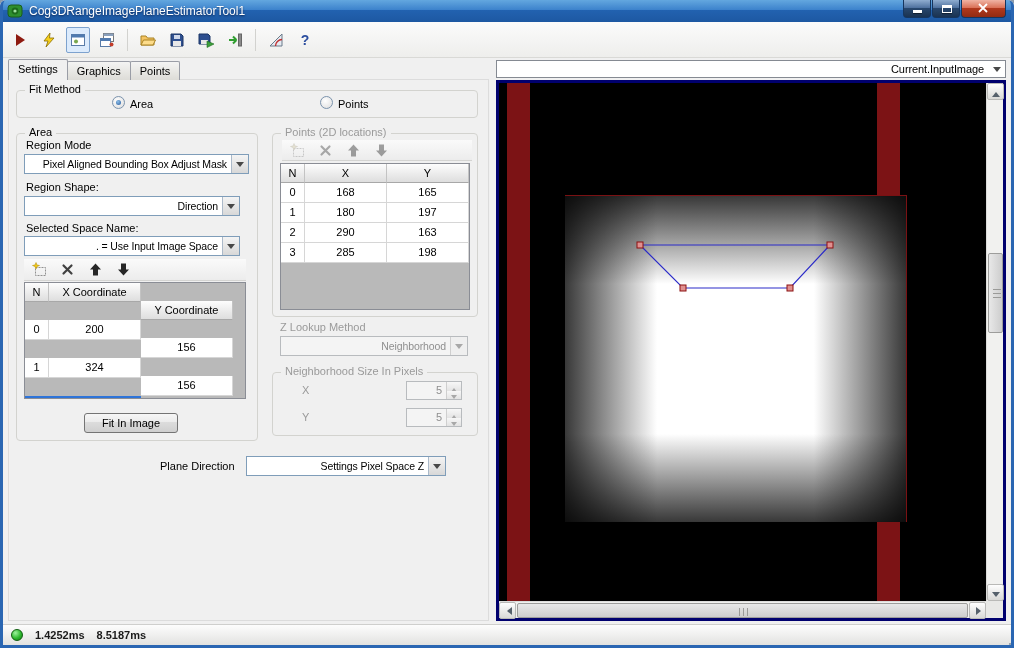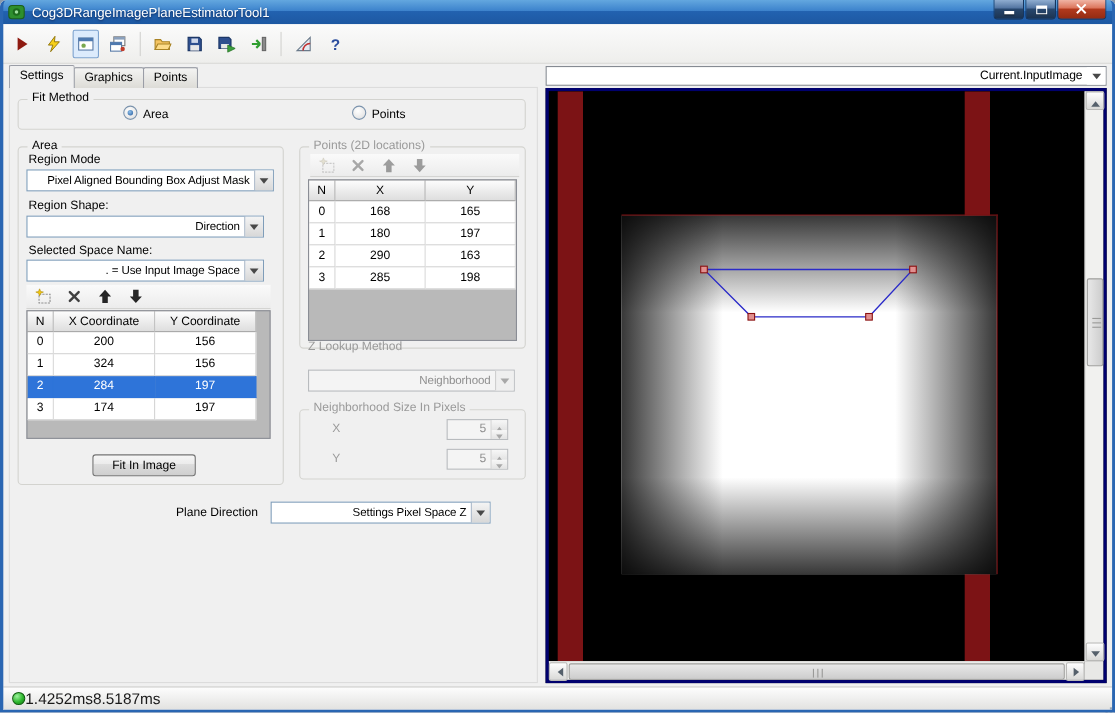--- a/index.html
+++ b/index.html
@@ -73,21 +73,21 @@
 
   
   .grid { position:absolute; background:#b9b9b9; border:1px solid #8a8d95; overflow:hidden; }
   .grid-header { display:flex; }
   .hcell { background:linear-gradient(#fdfdfd,#eaeaea 60%,#dedede); border-right:1px solid #c3c3c3;
            border-bottom:1px solid #a8a8a8; text-align:center; font-size:11px; height:19px; line-height:18px; }
   .grid-row { display:flex; }
   .gcell { border-right:1px solid #d6d6d6; border-bottom:1px solid #d6d6d6; height:20px; line-height:19px;
            text-align:center; font-size:11px; background:#fff; }
   .grid-row.selected .gcell { background:#2e74d9; color:#fff; border-color:#2e74d9; }
-  .c-n { width:24px; } .c-x { width:92px; } .c-y { width:92px; }
+  .c-n { width:24px; } .c-x { width:92px; } .c-y { width:92px;margin-top:18px; }
   .p-n { width:24px; } .p-x { width:82px; } .p-y { width:82px; }
 
   
   .spinner { position:absolute; width:56px; height:19px; border:1px solid #b8bbbe; background:#f4f4f4; display:flex; }
   .spin-value { flex:1; text-align:right; padding:2px 4px 0 0; color:#8f8f8f; font-size:11px; }
   .spin-btns { width:15px; display:flex; flex-direction:column; border-left:1px solid #cfcfcf; }
   .spin-up,.spin-down { flex:1; background:linear-gradient(#f7f7f7,#e3e3e3); position:relative; }
   .spin-up::after { content:""; position:absolute; left:4px; top:3px; border:3px solid transparent; border-bottom:4px solid #a8a8a8; }
   .spin-down::after { content:""; position:absolute; left:4px; top:4px; border:3px solid transparent; border-top:4px solid #a8a8a8; }
 
@@ -121,21 +121,21 @@
            box-shadow:0 -4px 0 #9a9a98, 0 4px 0 #9a9a98; }
   .scorner { position:absolute; right:0; bottom:0; width:17px; height:17px; background:#e8e8e6; }
 
   
   .statusbar { position:absolute; left:3px; bottom:3px; width:1008px; height:21px;
                background:linear-gradient(#fdfdfd,#e2e2e0); border-top:1px solid #cfcfcd;
                display:flex; align-items:center; }
   .statusdot { width:12px; height:12px; border-radius:50%; margin-left:8px;
                background:radial-gradient(circle at 35% 30%, #9df29d, #2eb82e 55%, #137713);
                border:1px solid #0e5e0e; }
-  .stime { font-size:14px; color:#1a1a1a; }
+  .stime { margin-left:12px; font-size:11px; color:#1a1a1a;font-weight:bold; }
   .grip { position:absolute; right:4px; bottom:4px; width:2px; height:2px; background:transparent;
           box-shadow:8px 0 0 #98a4b2, 4px 4px 0 #98a4b2, 8px 4px 0 #98a4b2, 0 8px 0 #98a4b2, 4px 8px 0 #98a4b2, 8px 8px 0 #98a4b2; }
 </style>
 </head>
 <body>
 
 <div class="window">
 
   <div class="titlebar">
     <svg width="16" height="16">
@@ -363,21 +363,21 @@
       <div class="gcell p-x">290</div>
       <div class="gcell p-y">163</div>
     </div>
     <div class="grid-row">
       <div class="gcell p-n">3</div>
       <div class="gcell p-x">285</div>
       <div class="gcell p-y">198</div>
     </div>
   </div>
 
-  <span class="lbl dim" style="left:280px;top:309px">Z Lookup Method</span>
+  <span class="lbl dim" style="left:280px;top:321px">Z Lookup Method</span>
   <div class="combo disabled" style="left:280px;top:336px;width:188px">
     <span class="txt">Neighborhood</span>
     <span class="arrow-btn"></span>
   </div>
 
   <div class="groupbox disabled" style="left:272px;top:372px;width:206px;height:64px">
     <span class="legend">Neighborhood Size In Pixels</span>
   </div>
   <span class="lbl dim" style="left:302px;top:384px">X</span>
   <div class="spinner" style="left:406px;top:381px">

